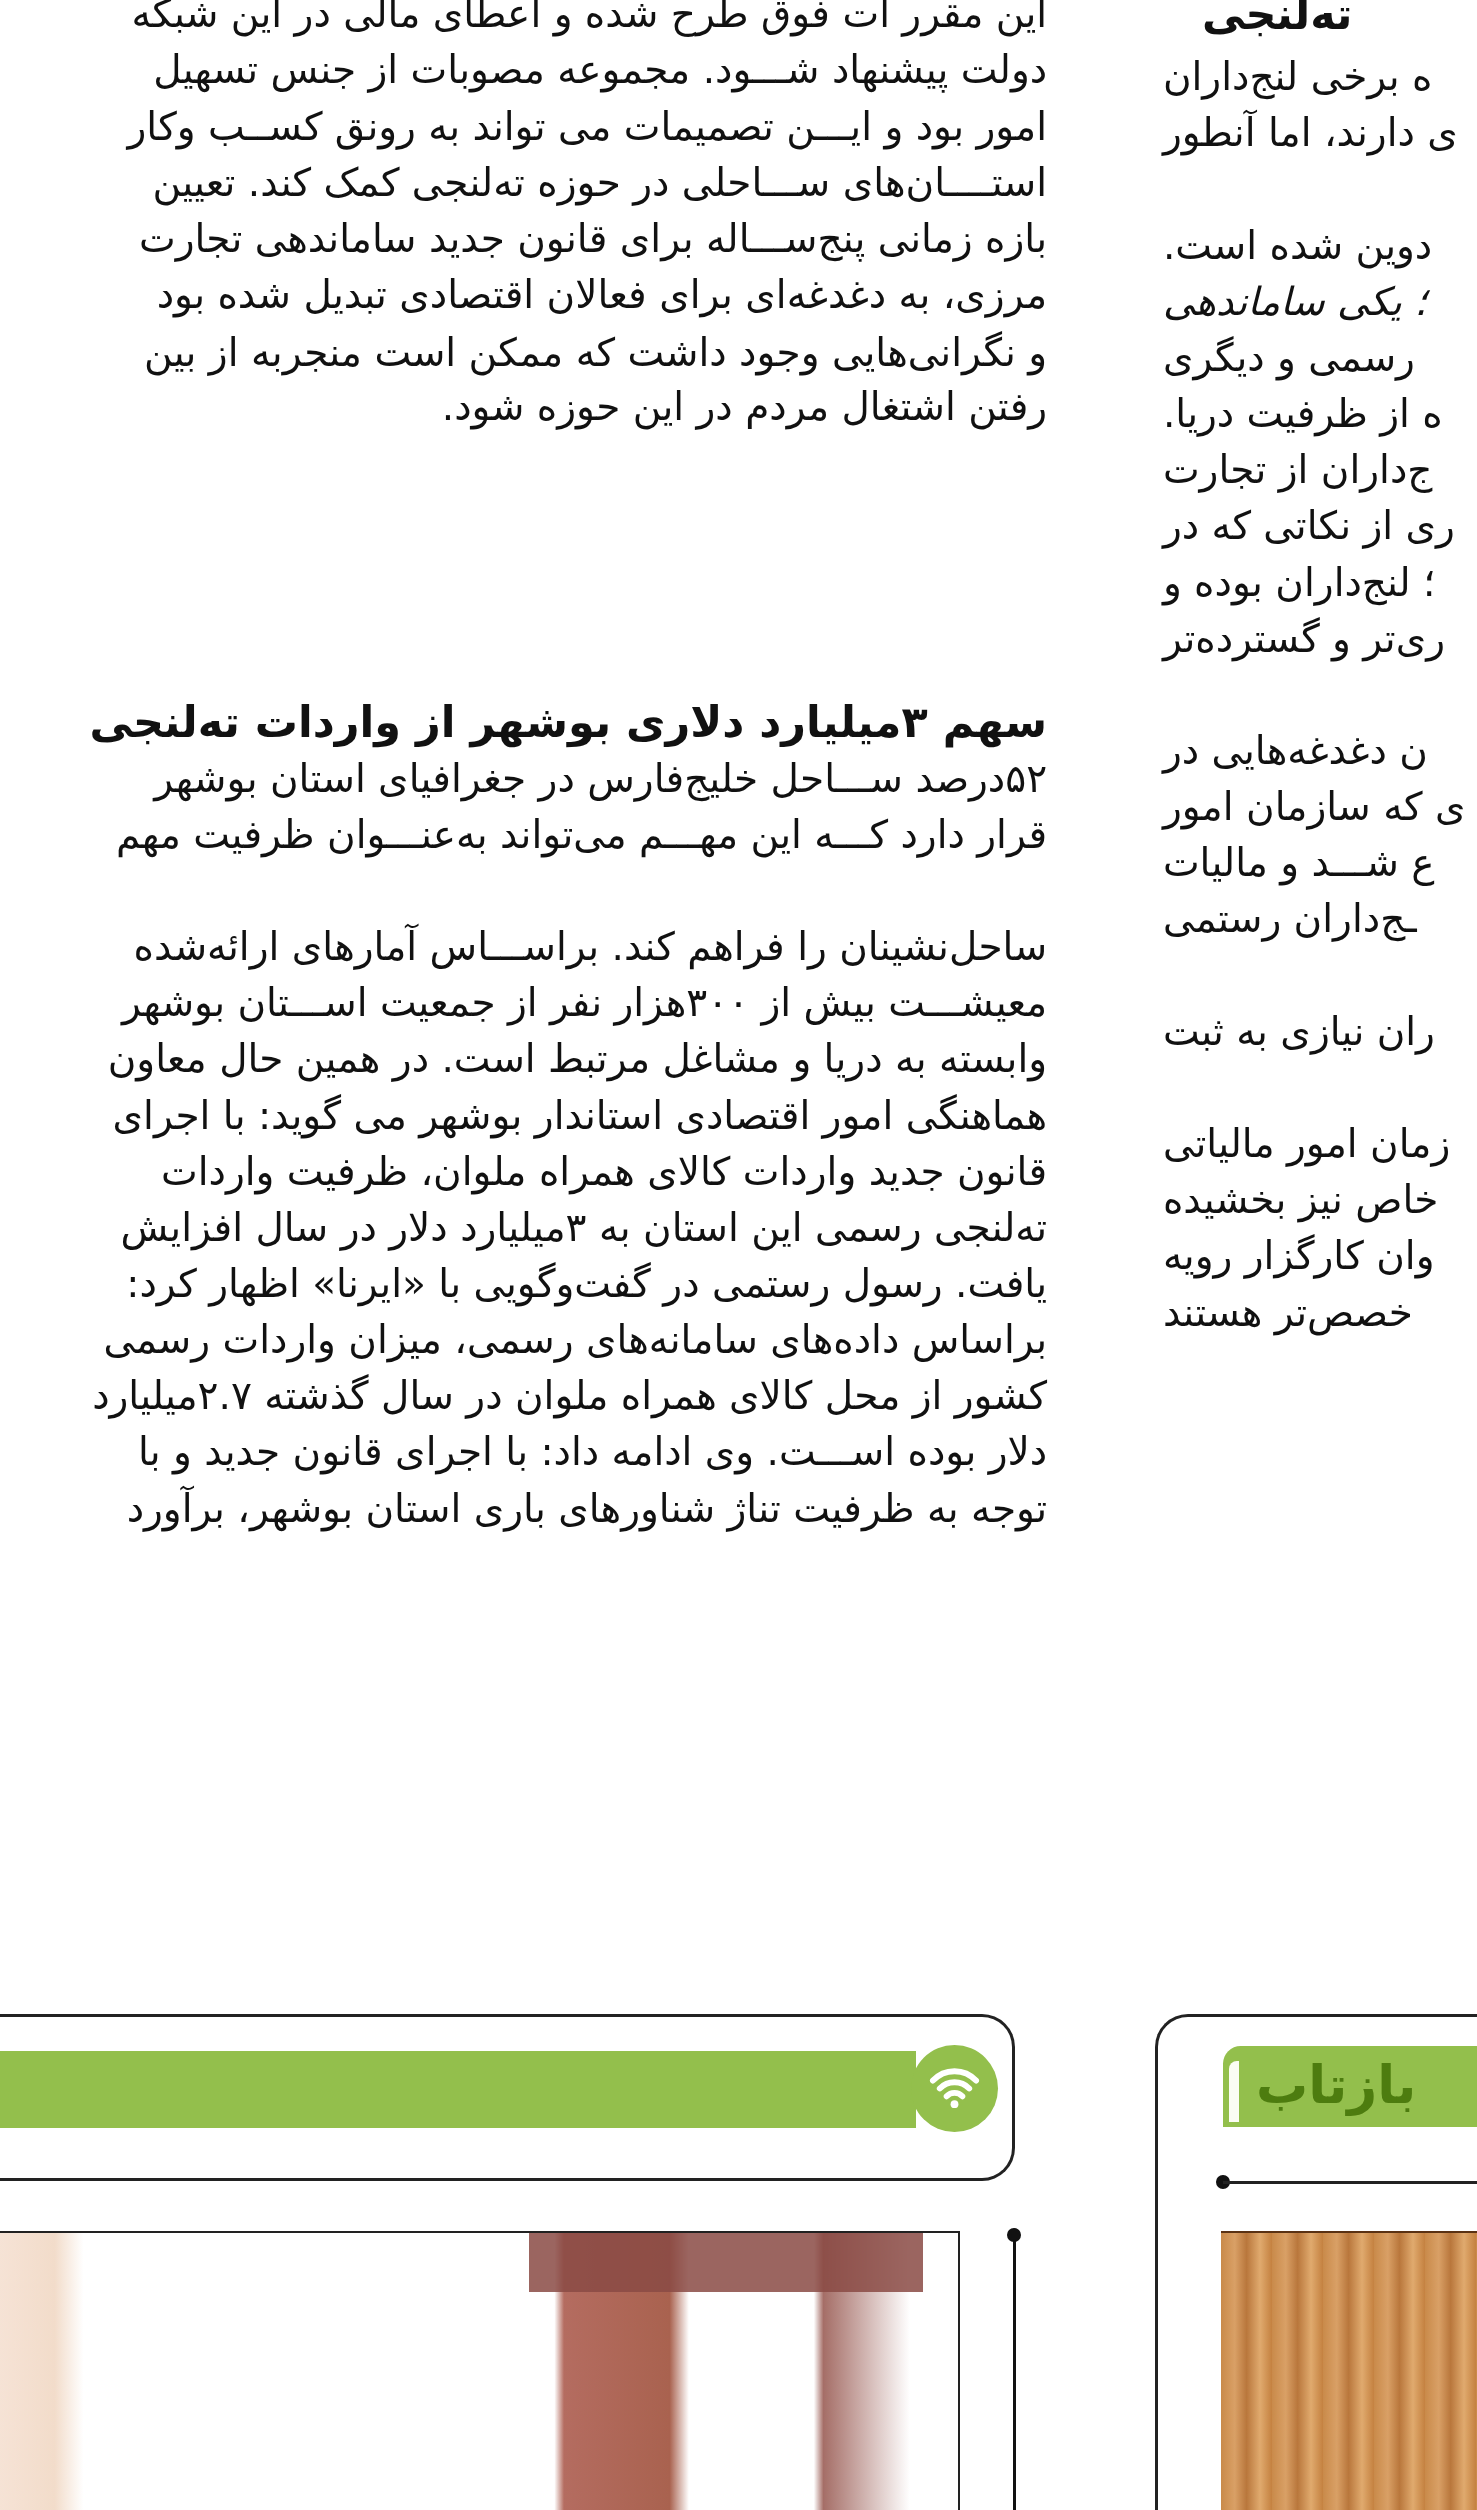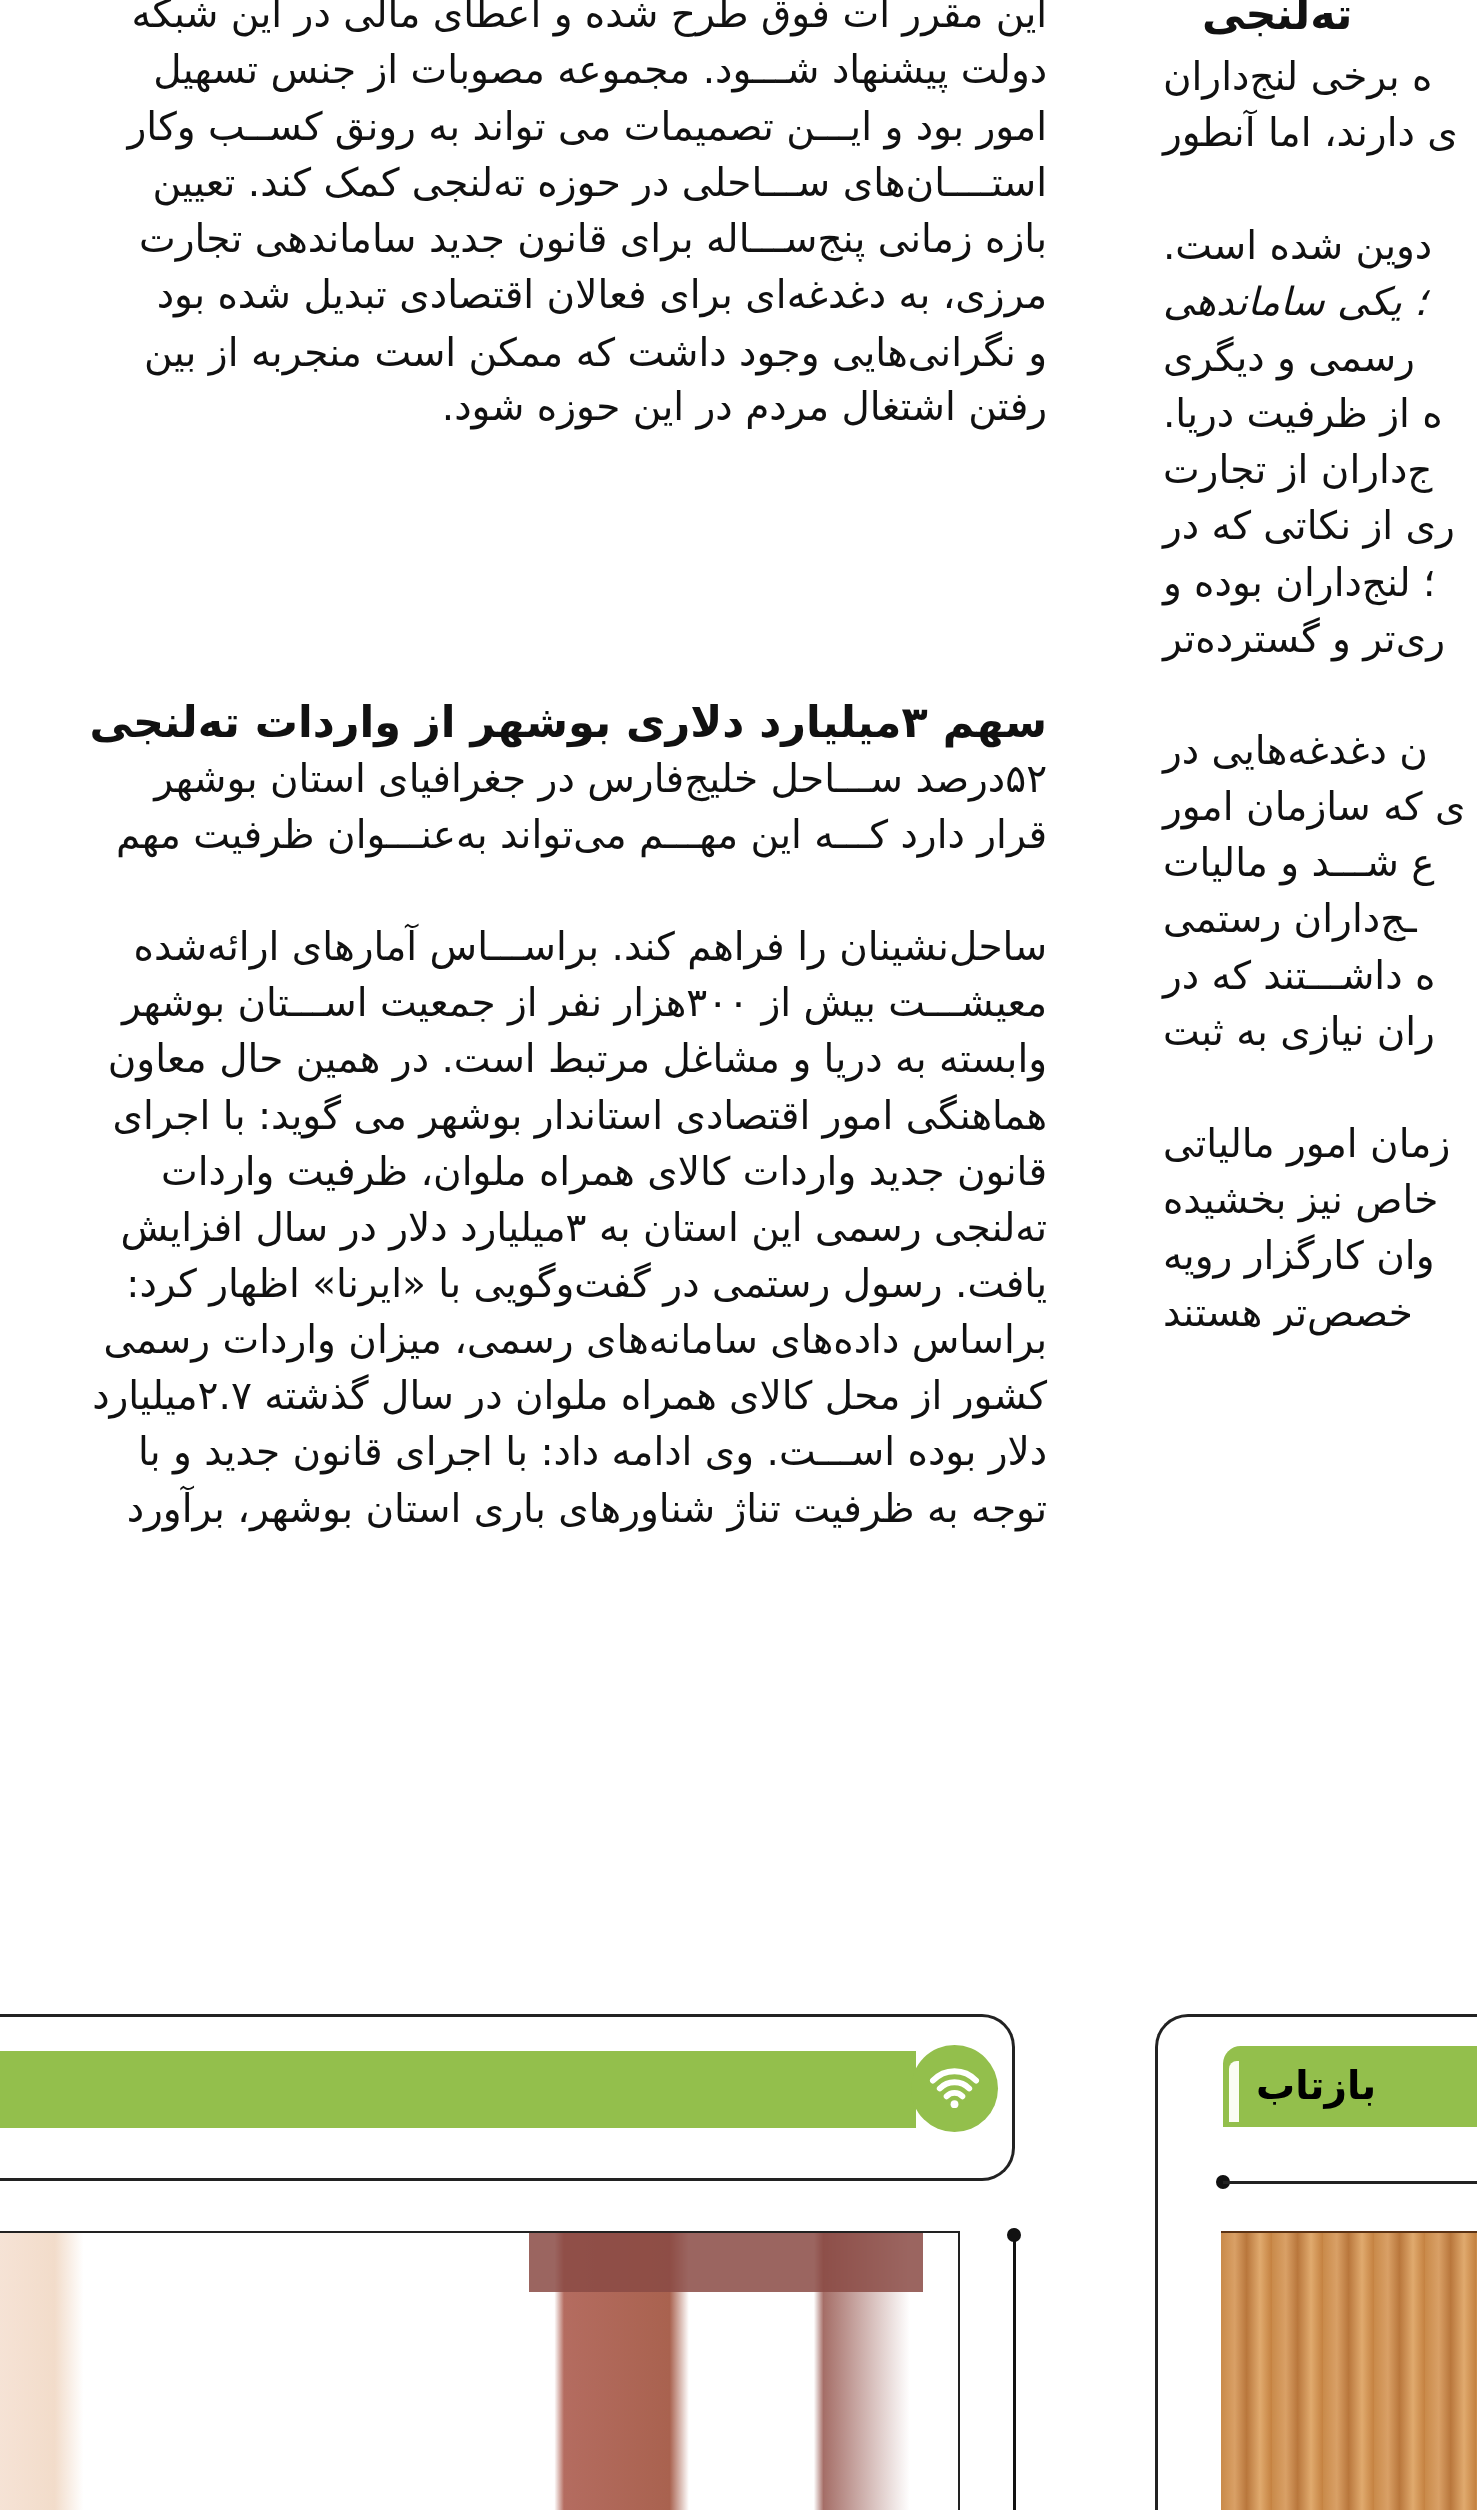--- a/index.html
+++ b/index.html
@@ -24,21 +24,21 @@
               box-sizing:border-box; overflow:hidden; }
   .img-left-top { position:absolute; left:532px; top:0; width:394px; height:59px; background:#8a4a44; opacity:0.85; }
   .vline-left { position:absolute; left:1013px; top:2238px; width:3px; height:276px; background:#111; }
   .dot-left { position:absolute; left:1007px; top:2228px; width:13.8px; height:13.8px; border-radius:50%; background:#111; }
 
   .box-right { position:absolute; left:1155px; top:2014px; width:394px; height:591px;
                border-left:3px solid #222; border-top:3px solid #222; border-radius:33px 0 0 0; box-sizing:border-box; }
   .green-bar-right { position:absolute; left:1223px; top:2046px; width:256px; height:81px; background:#93bf4c;
                      border-radius:17.7px 0 0 0; }
   .green-bar-right-notch { position:absolute; left:1229px; top:2061px; width:9.9px; height:61px; background:#fbfdf4; border-radius:7.9px 0 0 0; }
-  .bazetab-title { position:absolute; left:1256px; top:2047px; font-size:39px; font-weight:bold; line-height:77px; color:#000000; direction:rtl; }
+  .bazetab-title { position:absolute; left:1256px; top:2047px; font-size:52px; font-weight:bold; line-height:77px; color:#4d7c0f; direction:rtl; }
   .hline-right { position:absolute; left:1223px; top:2181px; width:256px; height:3px; background:#222; }
   .dot-right { position:absolute; left:1216px; top:2175px; width:13.8px; height:13.8px; border-radius:50%; background:#111; }
   .wood-img { position:absolute; left:1221px; top:2231px; width:266px; height:286px;
               background:
                 repeating-linear-gradient(90deg, #c98a4a 0, #d9a066 13.8px, #b9773c 25.6px, #e0aa6e 39px, #c48140 51px),
                 #c98a4a; border-top:2px solid #5a3214; }
 </style>
 </head>
 <body>
 
@@ -77,21 +77,20 @@
     <div class="line" style="left: 9.9px; top: 386px;">ه از ظرفیت دریا.</div>
     <div class="line" style="left: 9.9px; top: 442px;">ج‌داران از تجارت</div>
     <div class="line" style="left: 9.9px; top: 498px;">ری از نکاتی که در</div>
     <div class="line" style="left: 9.9px; top: 555px;">؛ لنج‌داران بوده و</div>
     <div class="line" style="left: 9.9px; top: 611px;">ری‌تر و گسترده‌تر</div>
     <div class="line" style="left: 9.9px; top: 667px;"></div>
     <div class="line" style="left: 9.9px; top: 723px;">ن دغدغه‌هایی در</div>
     <div class="line" style="left: 9.9px; top: 779px;">ی که سازمان امور</div>
     <div class="line" style="left: 9.9px; top: 835px;">ع شـــد و مالیات</div>
     <div class="line" style="left: 9.9px; top: 891px;">ـج‌داران رستمی</div>
-    <div class="line" style="left: 9.9px; top: 948px;">ه داشـــتند که در</div>
     <div class="line" style="left: 9.9px; top: 1004px;">ران نیازی به ثبت</div>
     <div class="line" style="left: 9.9px; top: 1116px;">زمان امور مالیاتی</div>
     <div class="line" style="left: 9.9px; top: 1172px; text-align: right;">خاص نیز بخشیده</div>
     <div class="line" style="left: 9.9px; top: 1228px;">وان کارگزار رویه</div>
     <div class="line" style="left: 9.9px; top: 1285px;">خصص‌تر هستند</div>
   </div>
 
 <div class="box-left"></div>
 <div class="green-bar-left"></div>
 <div class="wifi-circle"></div>

